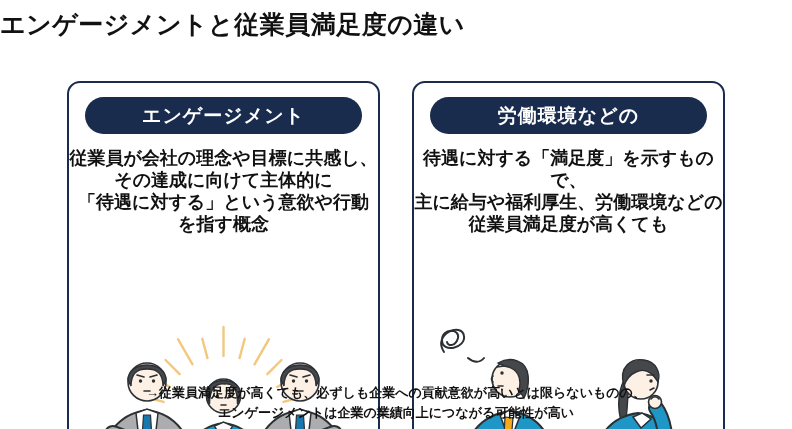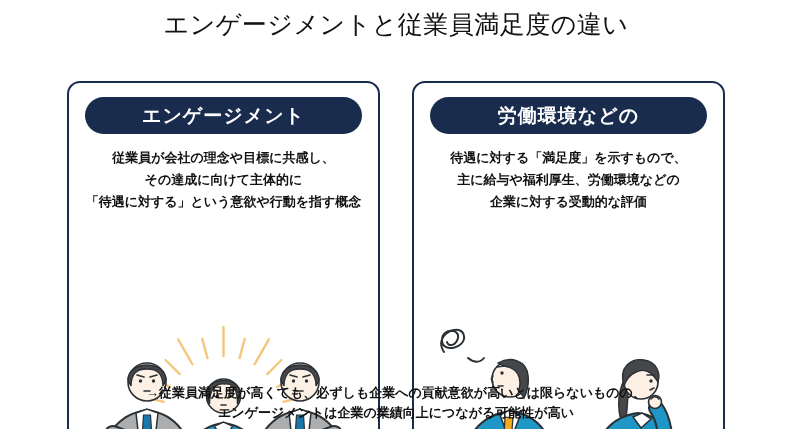--- a/index.html
+++ b/index.html
@@ -7,36 +7,36 @@
     --tie-blue:#1878ad; --tie-orange:#f3aa1c; --hair:#45474a; --skin:#fdf0e5;
     --outline:#2b3034; --text:#111111;
   }
   *{margin:0;padding:0;box-sizing:border-box;}
   html,body{width:792px;height:429px;}
   body{
     position:relative;background:#ffffff;overflow:hidden;
     font-family:"Liberation Sans","DejaVu Sans",sans-serif;color:var(--text);
   }
   .title{
-    position:absolute;top:8px;left:0;right:0;text-align:center;
-    font-size:25px;font-weight:normal;letter-spacing:0.5px;
+    position:absolute;top:8px;left:0;right:0;
+    font-size:25px;font-weight:bold;letter-spacing:0.5px;
   }
   .card{
     position:absolute;top:52px;width:313px;height:409px;background:#fff;
     border:2px solid var(--navy);border-radius:13px;overflow:hidden;margin-top:29px;
   }
   .card.left{left:67px;}
   .card.right{left:412px;}
   .pill{
     margin:14px auto 0;width:277px;height:37px;border-radius:19px;
     background:var(--navy);color:#ffffff;display:flex;align-items:center;
     justify-content:center;font-size:19px;font-weight:bold;letter-spacing:1px;
   }
   .desc{
-    margin-top:13px;text-align:center;font-size:13px;font-weight:bold;
+    margin-top:13px;text-align:center;font-size:18px;font-weight:bold;
     line-height:22px;color:var(--text);
   }
   .illus{position:absolute;left:0;bottom:0;width:100%;height:172px;}
   .illus svg{display:block;width:100%;height:100%;}
   .footer{
     position:absolute;top:383px;left:0;right:0;text-align:center;
     font-size:13px;font-weight:bold;line-height:20px;color:var(--text);
   }
   
   .ray-g line{stroke:var(--ray);stroke-width:2.4;stroke-linecap:round;}
@@ -151,21 +151,21 @@
   </div>
 </div>
 
 <div class="card right">
   <div class="pill">
     <span>労働環境などの</span>
   </div>
   <div class="desc">
     <div>待遇に対する「満足度」を示すもので、</div>
     <div>主に給与や福利厚生、労働環境などの</div>
-    <div>企業に対する受動的な評価</div>
+    <div>従業員満足度が高くても</div>
   </div>
   <div class="illus">
     <svg viewBox="0 0 309 172" preserveAspectRatio="xMidYMax meet">
       <g class="scribble">
         <path d="M30,36 C18,18 48,6 50,20 C52,32 28,38 28,24 C28,12 46,12 44,22 C42,30 34,31 33,26"></path>
         <path d="M54,42 C60,47 66,47 70,42"></path>
       </g>
 
       <g transform="translate(98,0)">
         <circle class="skin" cx="-2" cy="63" r="18"></circle>

